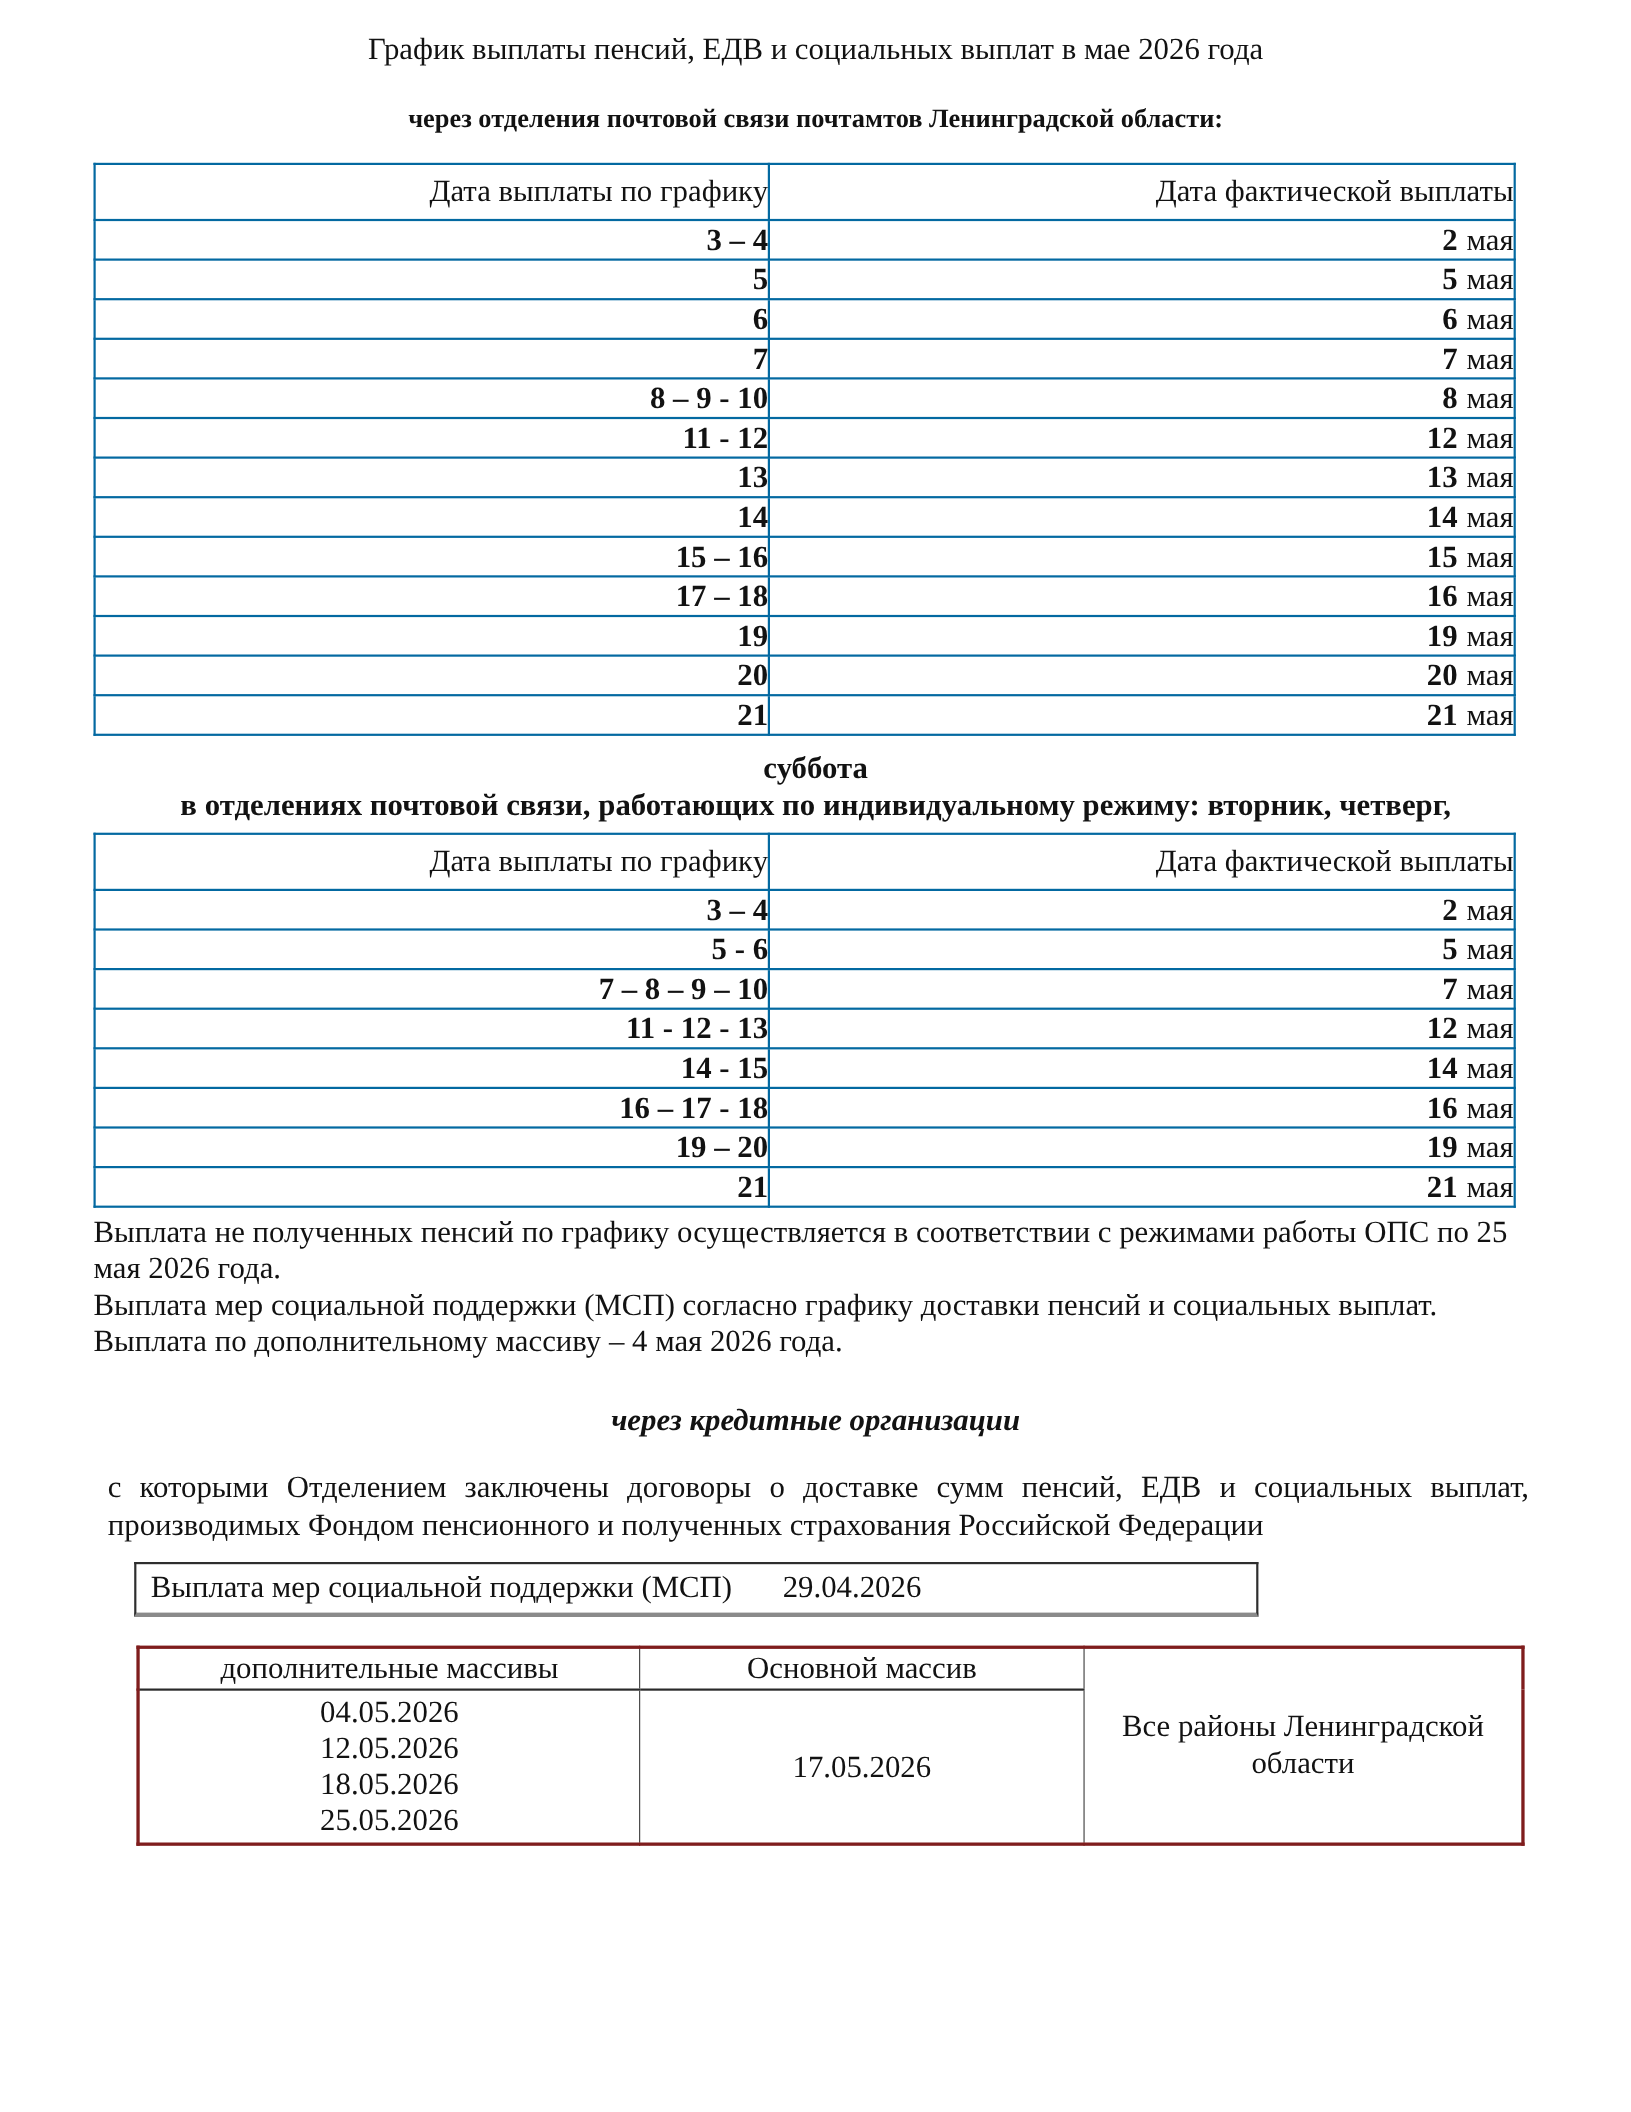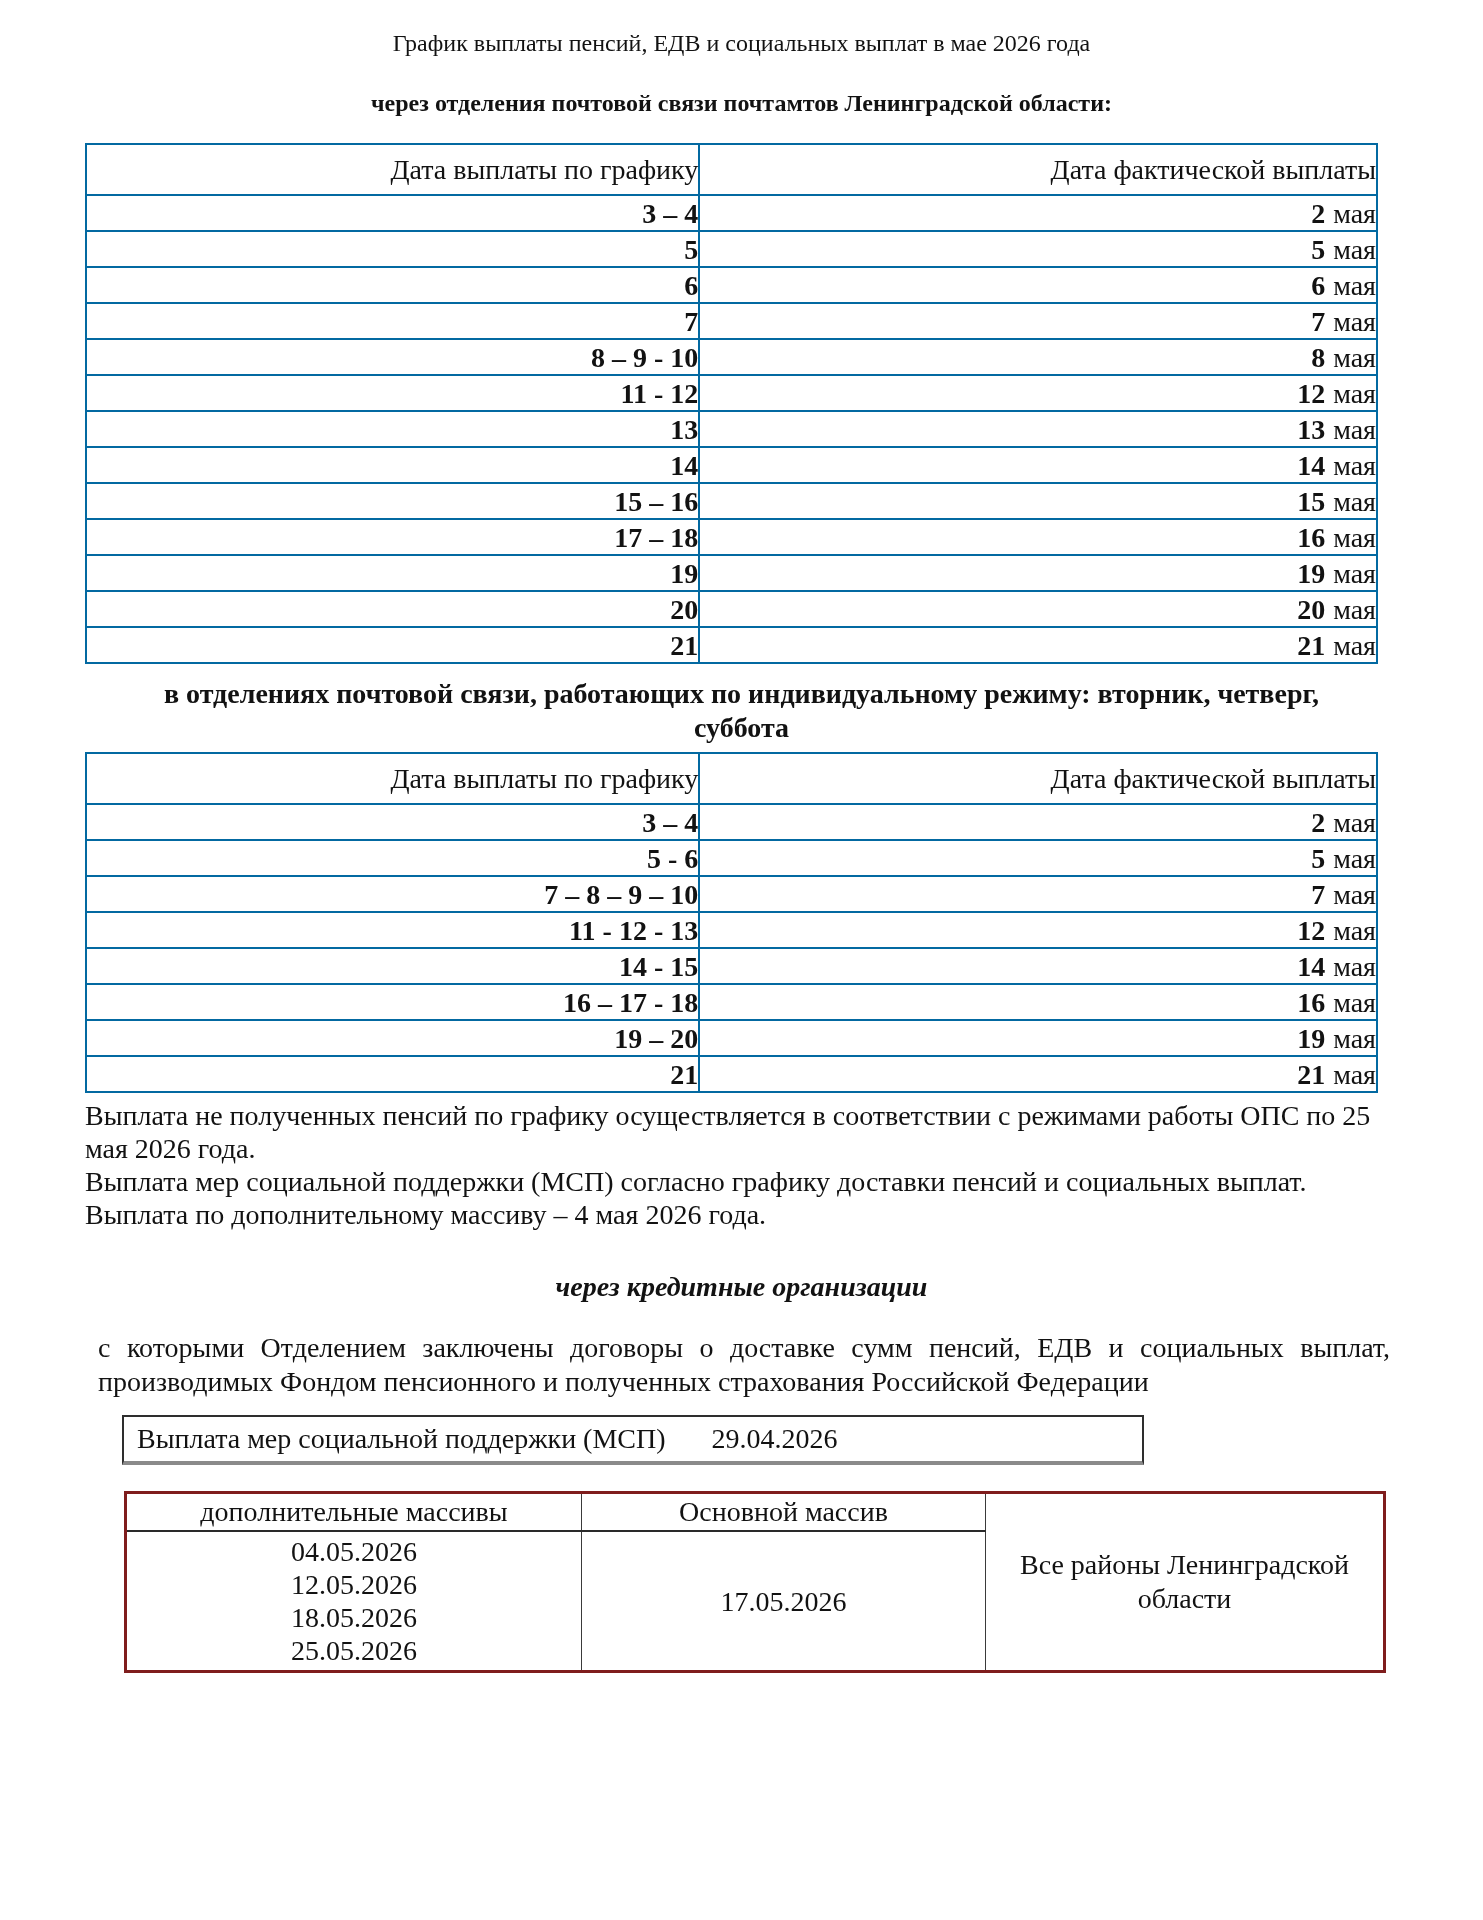--- a/index.html
+++ b/index.html
@@ -1,21 +1,21 @@
 <!DOCTYPE html>
 <html lang="ru"><head>
 <meta charset="utf-8">
 <style>
   html,body{margin:0;padding:0;}
   body{
     width:1483px;height:1920px;background:#ffffff;color:#121212;
     font-family:"Liberation Serif","DejaVu Serif",serif;
     font-size:28px;position:relative;overflow:hidden;
   }
-  .title{margin:30px 40px 0;text-align:center;font-size:24px;}
+  .title{margin:30px 40px 0;text-align:center;font-size:28px;}
   .subtitle{margin:33px 40px 0;text-align:center;font-size:24px;font-weight:bold;}
   table.sched{border-collapse:collapse;margin:26px 0 0 85px;width:1293px;table-layout:fixed;}
   table.sched td{border:2px solid #0369a1;text-align:right;vertical-align:middle;padding:0;}
   table.sched tr.hdr td{height:49px;}
   table.sched tr.r td{height:34px;line-height:33px;}
   .b{font-weight:bold;}
   .mo{margin-left:8px;}
   .h2{margin:13px 60px 0;text-align:center;font-weight:bold;font-size:28px;line-height:1.2;}
   .h2 div{white-space:nowrap;}
   .notes{margin:6px 70px 0 85px;line-height:33px;text-align:left;}
@@ -105,22 +105,22 @@
         <td><span class="b">20</span><span class="mo">мая</span></td>
       </tr>
     <tr class="r">
         <td><span class="b">21</span></td>
         <td><span class="b">21</span><span class="mo">мая</span></td>
       </tr>
   </tbody>
 </table>
 
 <div class="h2">
+  <div>суббота</div>
   <div>в отделениях почтовой связи, работающих по индивидуальному режиму: вторник, четверг,</div>
-  <div>суббота</div>
 </div>
 
 <table class="sched" style="margin-top:8px;">
   <colgroup>
       <col style="width:47.5%">
       <col style="width:52.5%">
     </colgroup>
   <tbody>
     <tr class="hdr">
       <td>Дата выплаты по графику</td>

